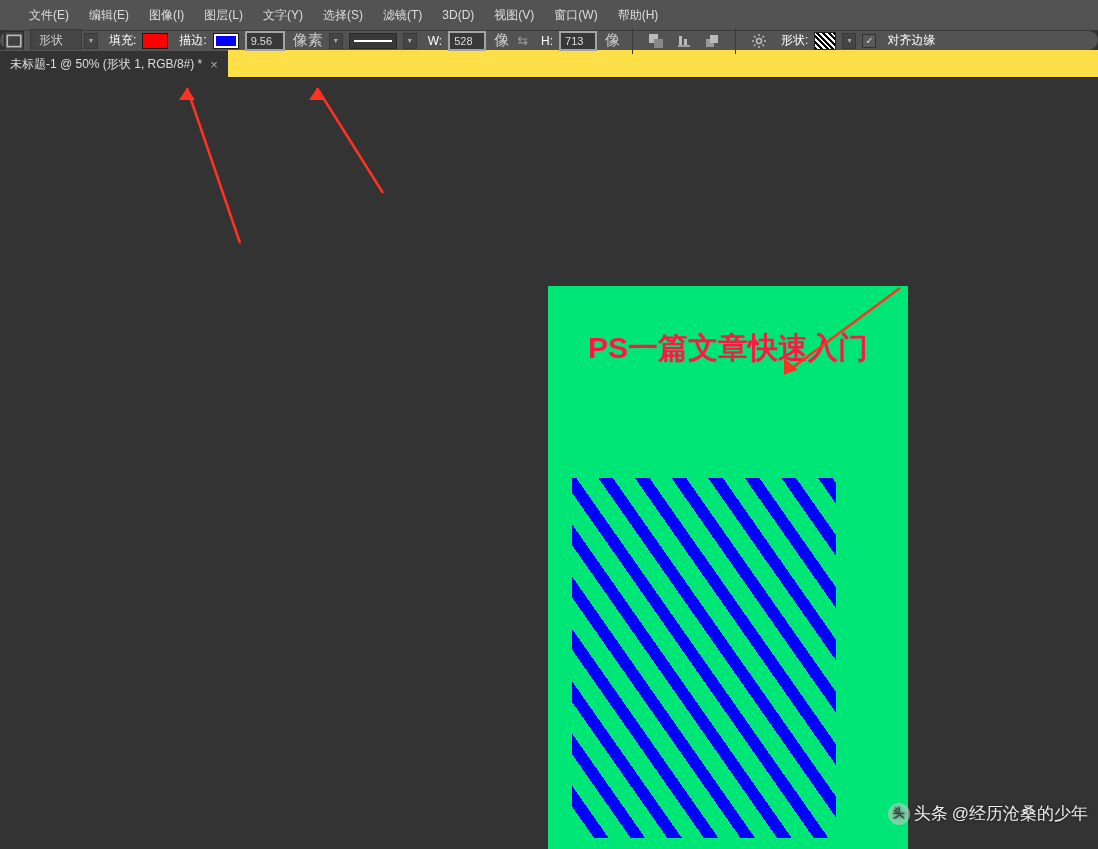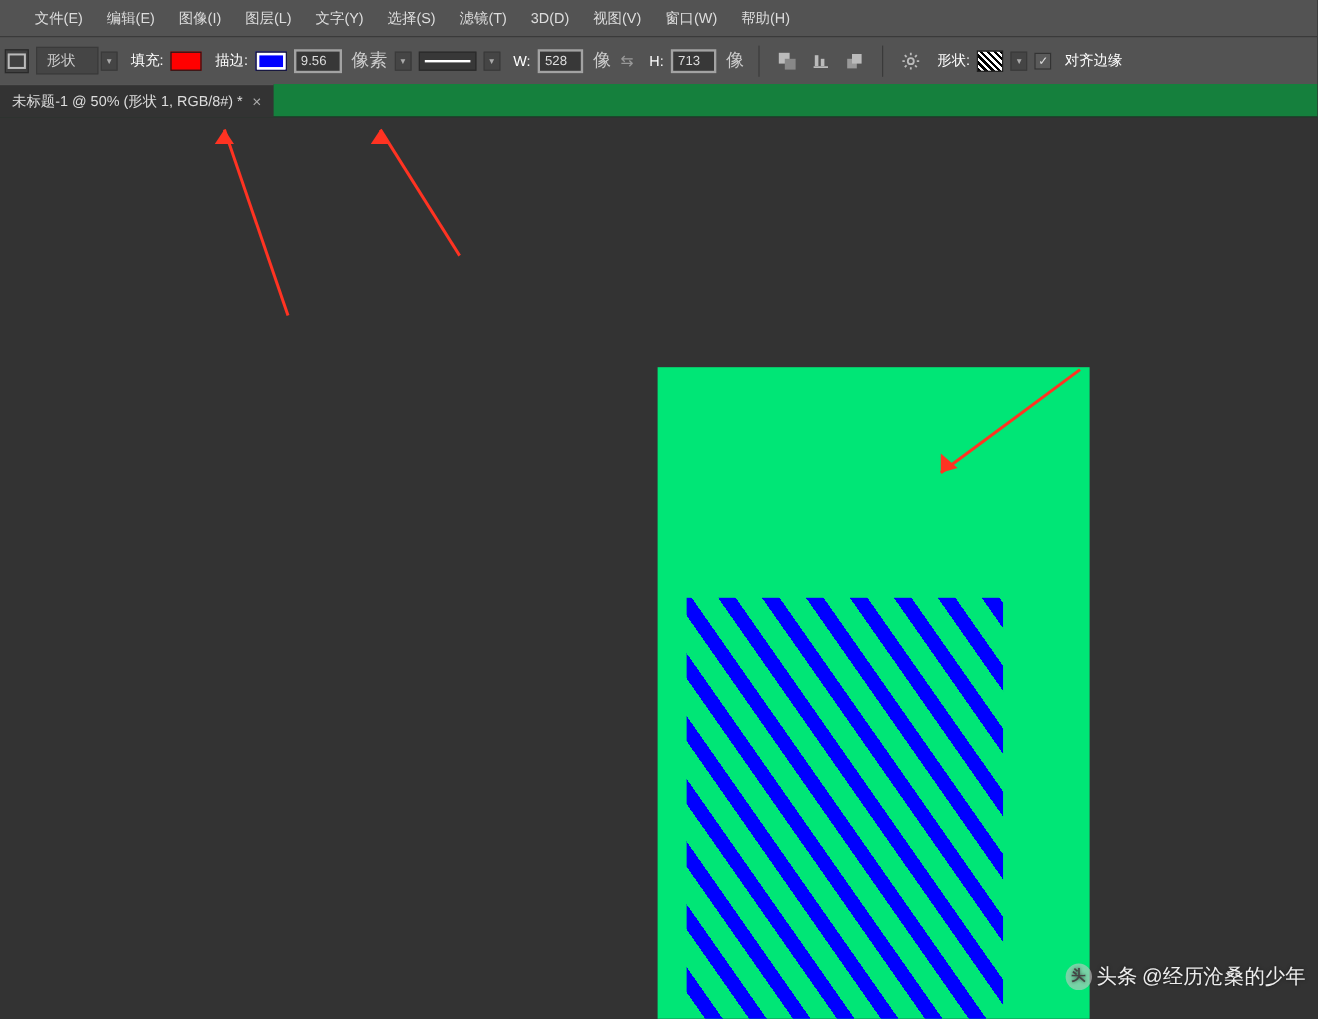--- a/index.html
+++ b/index.html
@@ -1,41 +1,41 @@
 <!DOCTYPE html>
 <html><head>
 <meta charset="utf-8">
 <style>
 * { margin: 0; padding: 0; box-sizing: border-box; font-family: "Microsoft YaHei", sans-serif; }
 body { width: 1098px; height: 849px; background: #333333; overflow: hidden; position: relative; }
 
 .menubar { background: #535353; height: 30px; display: flex; align-items: center; padding: 0 19px; }
 .menu-item { color: #dddddd; font-size: 12px; padding: 0 10px; cursor: pointer; }
 
-.optbar { background: #535353; height: 40px; display: flex; align-items: center; padding: 0 4px; gap: 6px; border-top: 1px solid #3a3a3a; }
+.optbar { background: #535353; height: 20px; display: flex; align-items: center; padding: 0 4px; gap: 6px; border-top: 1px solid #3a3a3a; border-radius: 10px; }
 .tool-icon { width: 20px; height: 20px; background: #404040; border: 1px solid #2a2a2a; display: flex; align-items: center; justify-content: center; }
 .shape-sel { display: flex; align-items: center; color: #ccc; font-size: 12px; }
 .shape-lbl { padding: 2px 18px 2px 8px; border: 1px solid #3a3a3a; background: #454545; margin-right: 2px; }
 .dd { width: 14px; height: 16px; background: #454545; border: 1px solid #3a3a3a; display: flex; align-items: center; justify-content: center; font-size: 8px; color: #aaa; }
 .lbl { color: #ffffff; font-size: 12px; margin-left: 5px; text-align: right; }
 .swatch { width: 26px; height: 16px; border: 1px solid #1a1a1a; }
 .swatch.red { background: #ff0000; }
 .swatch.blue { background: #0000ff; outline: 2px solid #ffffff; outline-offset: -3px; box-shadow: inset 0 0 0 2px #fff; }
 .num-input { background: #383838; border: 2px solid #a3a3a3; color: #ddd; font-size: 11px; padding: 2px 4px; width: 50px; }
 .px-lbl { color: #ccc; font-size: 15px; margin-left: 2px; }
 .stroke-style { width: 48px; height: 16px; background: #383838; border: 1px solid #2a2a2a; display: flex; align-items: center; justify-content: center; }
 .stroke-line { width: 38px; height: 2px; background: #fff; }
 .link-icon { color: #999; font-size: 13px; padding: 0 2px; }
 .sep { width: 1px; height: 26px; background: #3a3a3a; margin: 0 6px; }
 .opt-icon { width: 22px; height: 20px; display: flex; align-items: center; justify-content: center; color: #bbb; }
 .opt-icon svg { width: 16px; height: 16px; }
 .pattern-swatch { width: 22px; height: 18px; background: repeating-linear-gradient(45deg, #000 0 2px, #fff 2px 4px); border: 1px solid #222; }
 .chk { width: 14px; height: 14px; background: #5a5a5a; border: 1px solid #333; display: flex; align-items: center; justify-content: center; font-size: 10px; color: #ddd; }
 
-.tabbar { background: #15803d; height: 28px; display: flex; align-items: center; border-bottom: 1px solid #222; }
+.tabbar { background: #fde047; height: 28px; display: flex; align-items: center; border-bottom: 1px solid #222; }
 .tab { background: #333333; color: #ddd; font-size: 12px; padding: 5px 10px; display: flex; align-items: center; gap: 8px; border-top: 1px solid #555; }
 .tab-close { color: #aaa; font-size: 13px; cursor: pointer; }
 
 .canvas-area { position: relative; width: 100%; height: calc(100% - 96px); background: #333333; }
 
 .arrow { position: absolute; pointer-events: none; }
 .arrow-line { stroke: #ff3322; stroke-width: 2.5; fill: none; }
 .arrow-head { fill: #ff3322; }
 
 .doc { position: absolute; left: 548px; top: 208px; width: 360px; height: 620px; background: #00e676; }
@@ -160,20 +160,21 @@
   <svg class="arrow" style="left:175px; top:0px; width:80px; height:170px;">
     <line class="arrow-line" x1="65" y1="165" x2="12" y2="10"></line>
     <polygon class="arrow-head" points="12,10 4,22 20,22"></polygon>
   </svg>
   <svg class="arrow" style="left:305px; top:0px; width:90px; height:120px;">
     <line class="arrow-line" x1="78" y1="115" x2="12" y2="10"></line>
     <polygon class="arrow-head" points="12,10 4,22 20,22"></polygon>
   </svg>
 
   <div class="doc">
+    <div class="doc-title">PS一篇文章快速入门</div>
     <div class="stripes">
       <div class="stripe-bg"></div>
     </div>
   </div>
 
   <svg class="arrow" style="left:770px; top:200px; width:140px; height:120px;">
     <line class="arrow-line" x1="130" y1="10" x2="14" y2="96"></line>
     <polygon class="arrow-head" points="14,96 14,80 28,92"></polygon>
   </svg>
 

